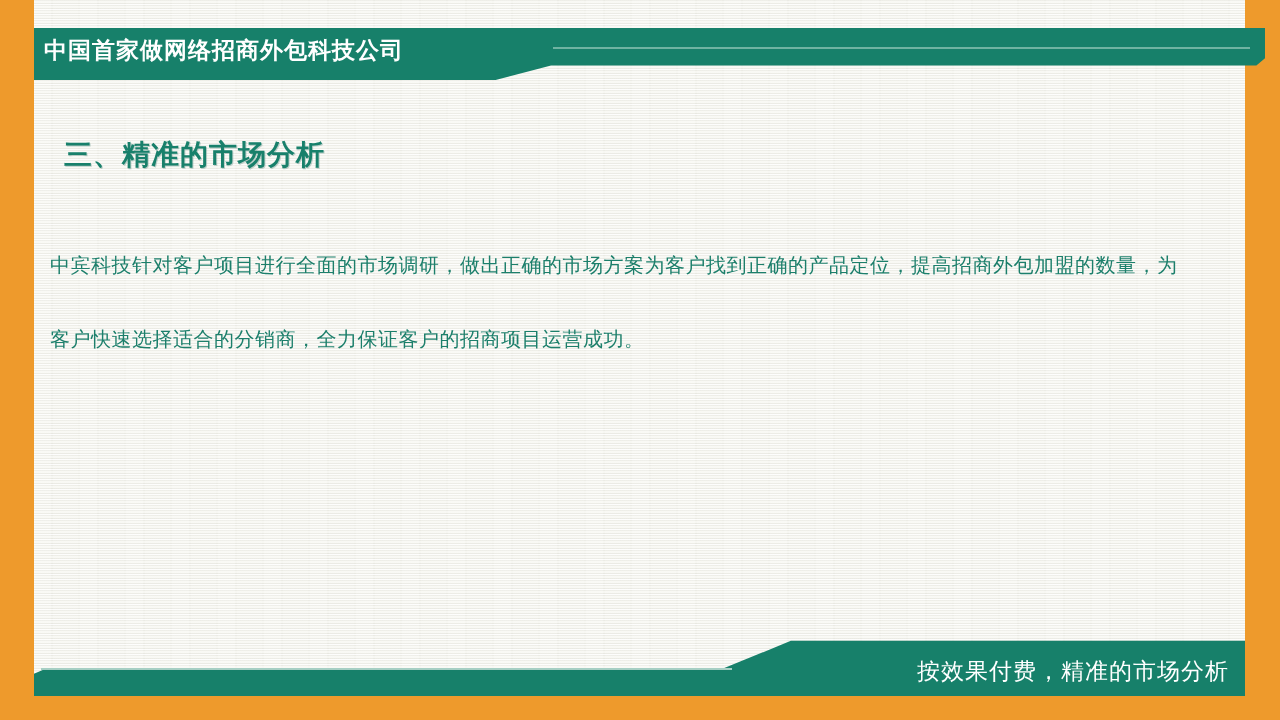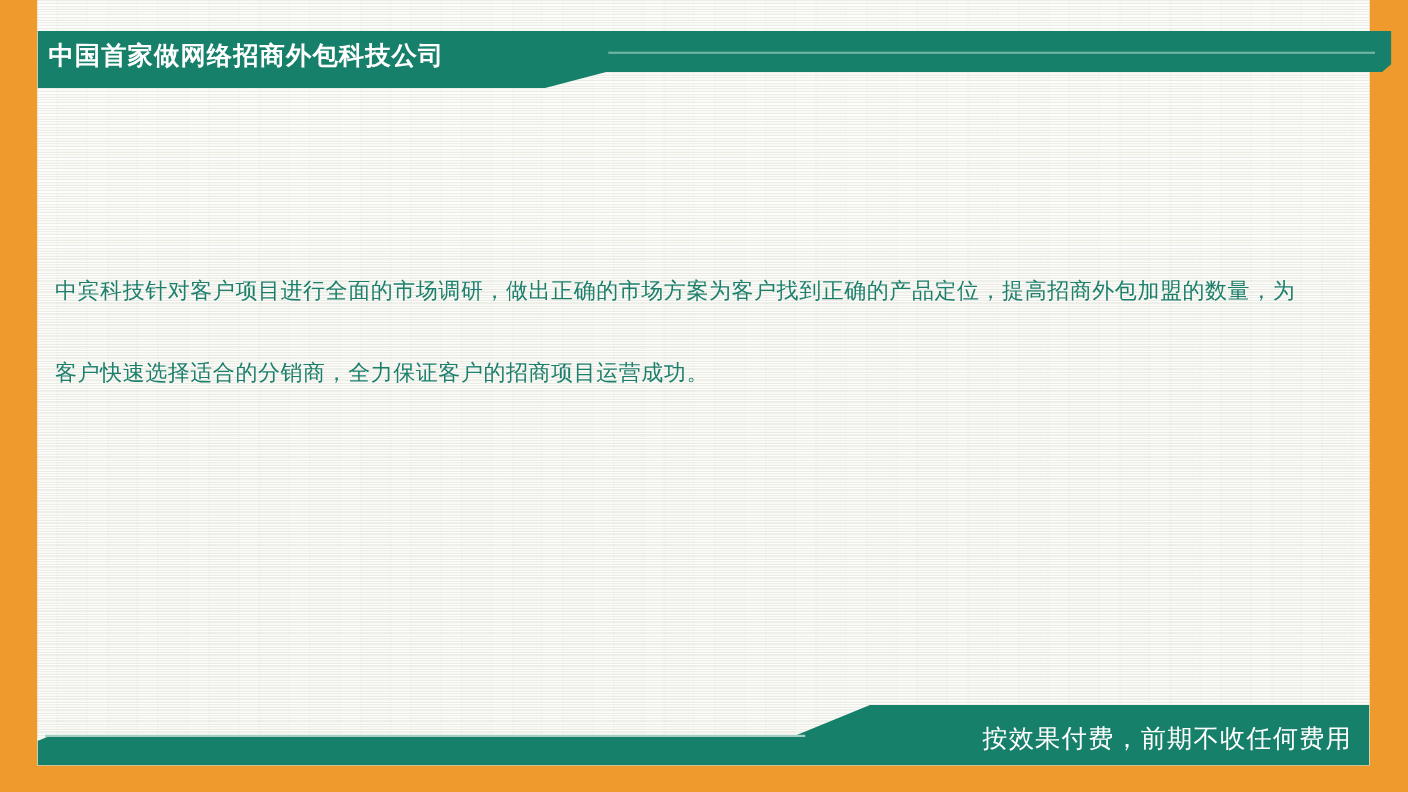--- a/index.html
+++ b/index.html
@@ -189,24 +189,25 @@
   <div id="canvas"></div>
 
   <div id="bottom-orange"></div>
 
   <div id="header-band">
     <div class="hdr-shape"></div>
     <div class="hdr-hairline"></div>
     <div id="header-title">中国首家做网络招商外包科技公司</div>
   </div>
 
+  <div id="section-heading">三、精准的市场分析</div>
 
   <div id="body-text">
     <p class="para">中宾科技针对客户项目进行全面的市场调研，做出正确的市场方案为客户找到正确的产品定位，提高招商外包加盟的数量，为客户快速选择适合的分销商，全力保证客户的招商项目运营成功。</p>
   </div>
 
   <div id="footer-band">
     <div class="ftr-shape"></div>
     <div class="ftr-hairline"></div>
-    <div id="footer-text">按效果付费，前期不收任何费用</div>
+    <div id="footer-text">按效果付费，精准的市场分析</div>
   </div>
 
 </div>
 
 </body></html>

